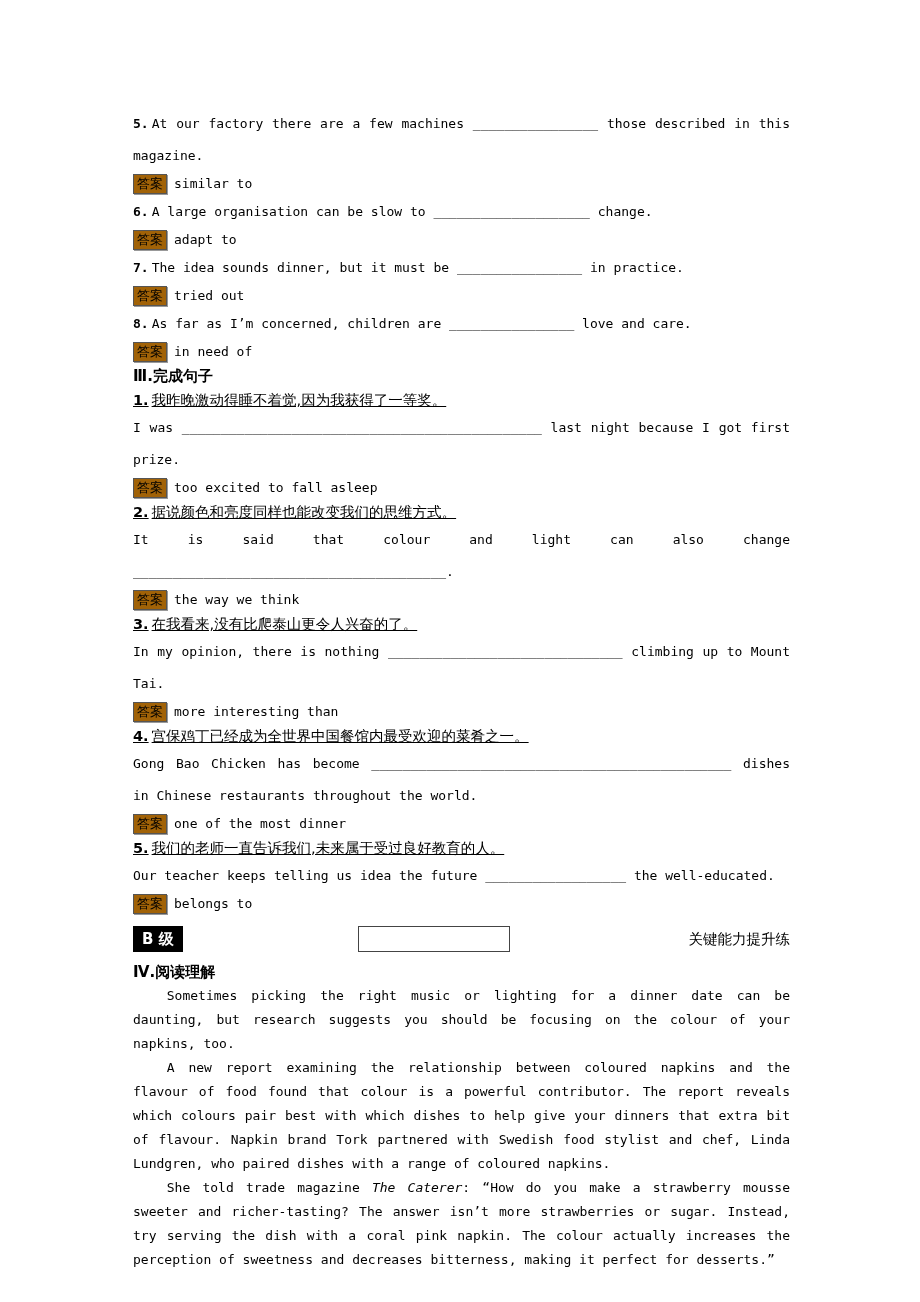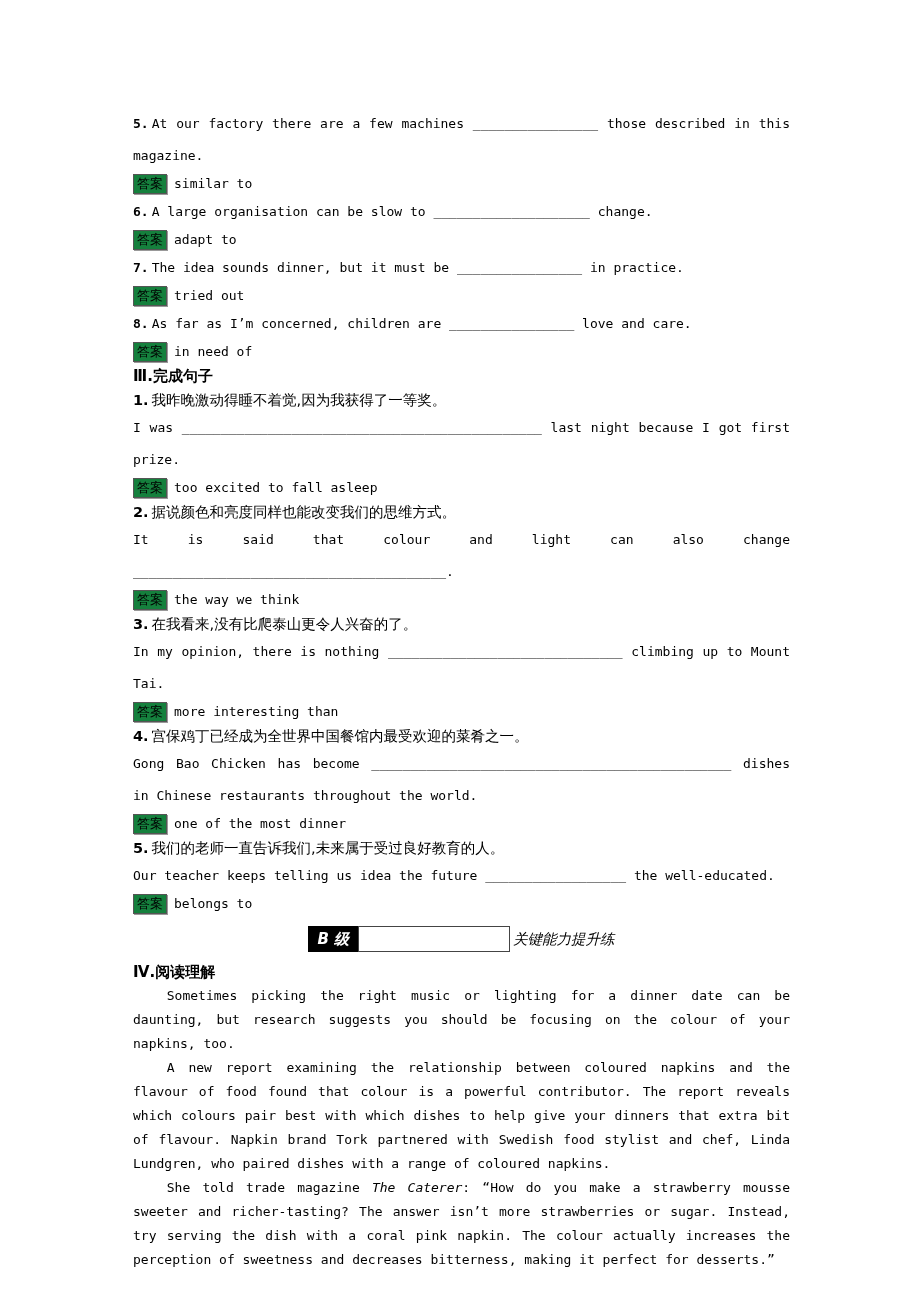--- a/index.html
+++ b/index.html
@@ -1,27 +1,27 @@
 <!DOCTYPE html>
 <html><head>
 <meta charset="utf-8">
 <style>
   html,body { margin:0; padding:0; background:#fff; color:#000; }
   body { font-family:"DejaVu Sans Mono","Liberation Mono",monospace; }
   .page { width:657px; padding:108px 130px 140px 133px; background:#fff; }
   .item-sentence { font-size:13px; line-height:32px; text-align:justify; }
   .num { font-weight:bold; margin-right:3px; }
-  .cn-line { font-family:"DejaVu Sans","Liberation Sans",sans-serif; font-size:14.5px; line-height:24px; }
+  .cn-line { font-family:"DejaVu Sans","Liberation Sans",sans-serif; font-size:14.5px; line-height:24px;text-decoration:underline; }
   .heading { font-family:"DejaVu Sans","Liberation Sans",sans-serif; font-weight:bold; font-size:15px; line-height:24px; }
   .answer-row { line-height:24px; font-size:13px; }
   .ans-box { display:inline-block; font-family:"DejaVu Sans","Liberation Sans",sans-serif;
              font-size:13px; line-height:16px; padding:1px 3px; border:1px solid #555;
-             box-shadow:1px 1px 0 #999; background:#15803d; margin-right:7px; }
+             box-shadow:1px 1px 0 #999; background:#a16207; margin-right:7px; }
   .ans-text { font-size:13px; }
-  .badge-row { display:flex; align-items:center; justify-content:center; margin:10px 0 8px;font-style:italic; }
+  .badge-row { display:flex; align-items:center; justify-content:space-between; margin:10px 0 8px; }
   .b-badge { background:#000; color:#fff; font-family:"DejaVu Sans","Liberation Sans",sans-serif;
              font-weight:bold; font-size:15px; line-height:20px; padding:3px 9px; }
   .blank-box { width:150px; height:24px; border:1px solid #444; background:#fff; margin-right:3px; }
   .badge-label { font-family:"DejaVu Sans","Liberation Sans",sans-serif; font-size:14.5px; }
   .para { font-size:13px; line-height:24px; text-align:justify; text-indent:2.6em; margin:0; }
   .it { font-style:italic;margin-top:20px; }
 </style>
 </head>
 <body>
 

